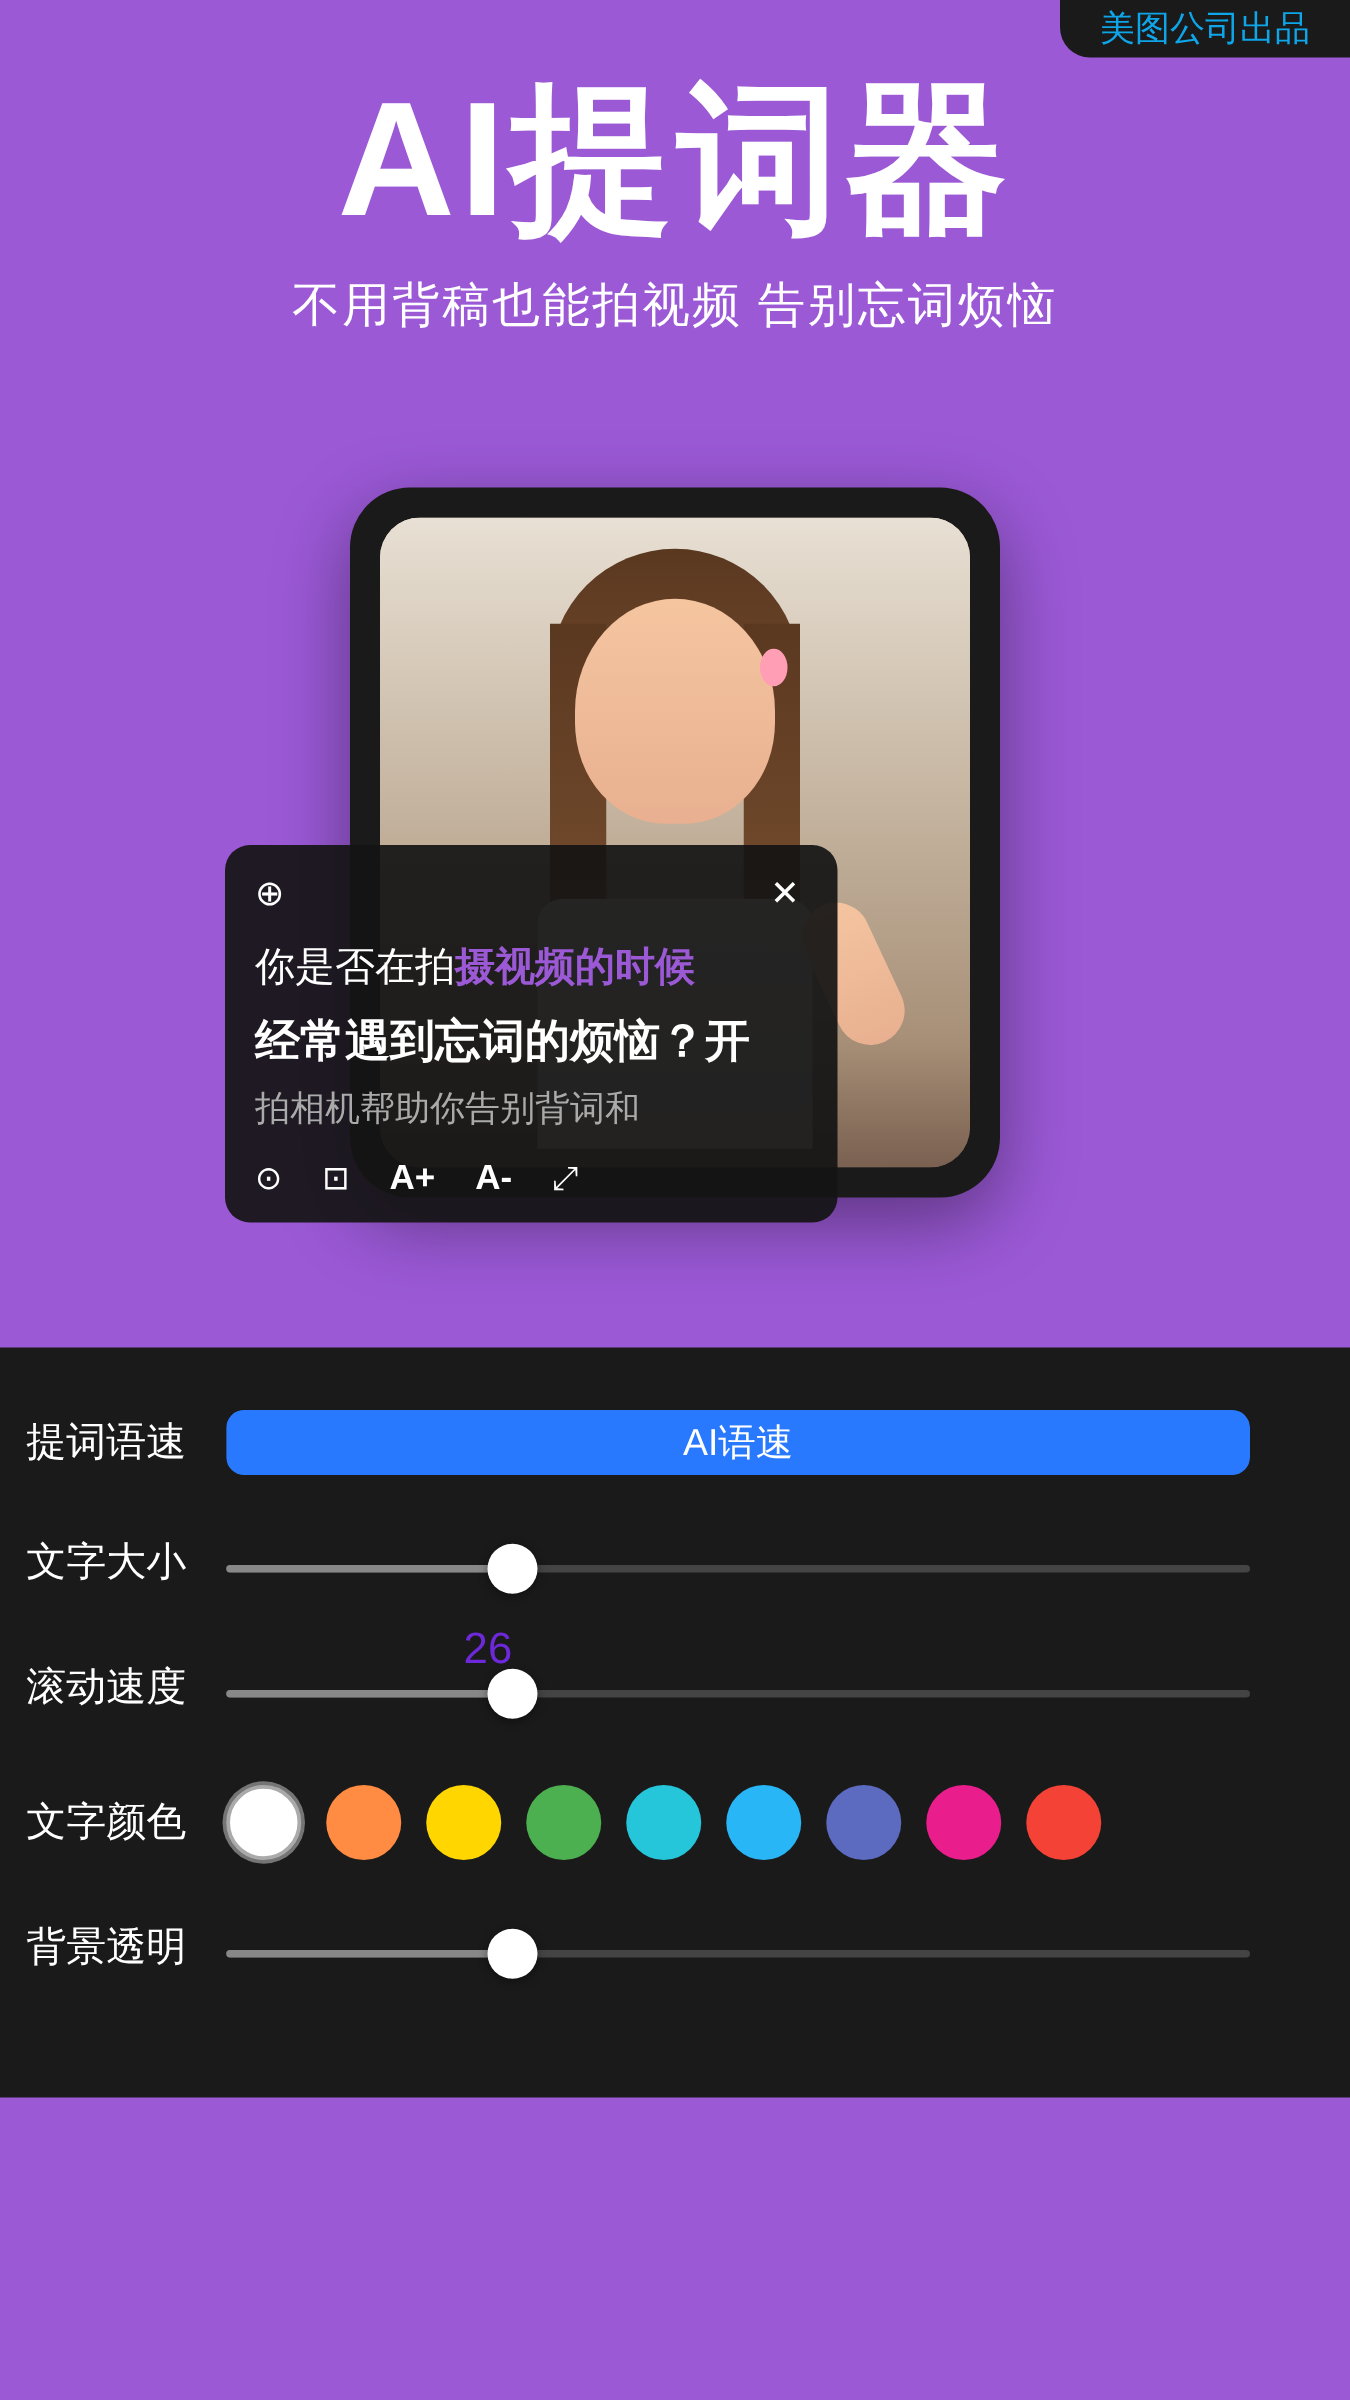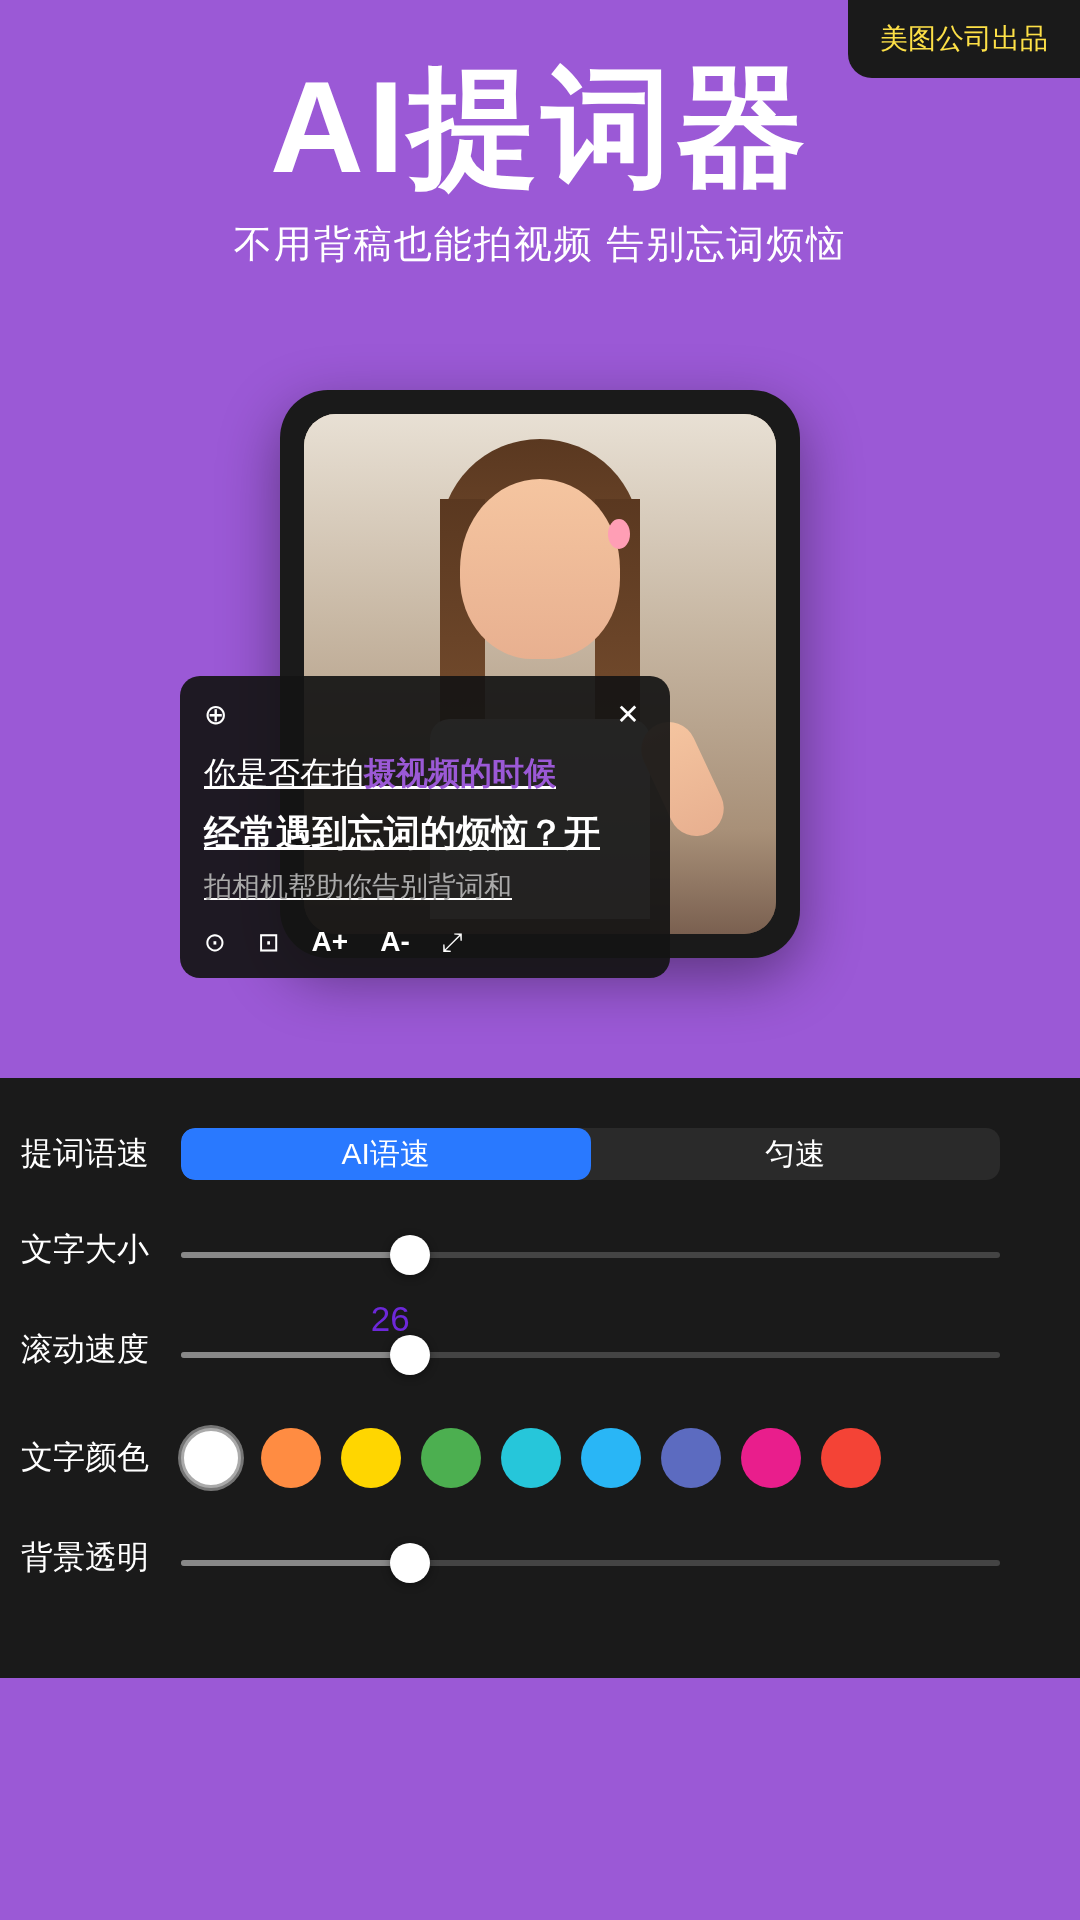--- a/index.html
+++ b/index.html
@@ -11,23 +11,23 @@
       background: #9B59D6;
       font-family: -apple-system, 'PingFang SC', 'Helvetica Neue', Arial, sans-serif;
       overflow-x: hidden;
     }
 
     .brand-badge {
       position: absolute;
       top: 0;
       right: 0;
       background: #1a1a1a;
-      color: #fde047;
+      color: #0ea5e9;
       font-size: 28px;
-      padding: 20px 32px;
+      padding: 4px 32px;
       border-radius: 0 0 0 24px;
       font-weight: 500;
     }
 
     .hero-section {
       background: #9B59D6;
       padding: 56px 60px 60px;
       text-align: center;
     }
 
@@ -115,21 +115,20 @@
       display: flex;
       align-items: center;
       justify-content: center;
     }
 
     .teleprompter-text {
       color: white;
       font-size: 32px;
       line-height: 1.6;
       margin-bottom: 16px;
-      text-decoration: underline;
     }
 
     .text-line-1 {
       font-size: 32px;
       margin-bottom: 4px;
     }
 
     .text-line-2 {
       font-size: 36px;
       font-weight: 700;
@@ -330,21 +329,20 @@
 
     </div>
   </div>
 
   <div class="settings-panel" style="margin-top:120px;padding-left:21px;">
 
     <div class="settings-row">
       <div class="settings-label">提词语速</div>
       <div class="speed-toggle">
         <div class="speed-btn active">AI语速</div>
-        <div class="speed-btn">匀速</div>
       </div>
     </div>
 
     <div class="settings-row" style="margin-bottom:56px;">
       <div class="settings-label">文字大小</div>
       <div class="slider-container">
         <div class="slider-track">
           <div class="slider-fill" style="width:28%;"></div>
           <div class="slider-thumb" style="left:28%;"></div>
         </div>

